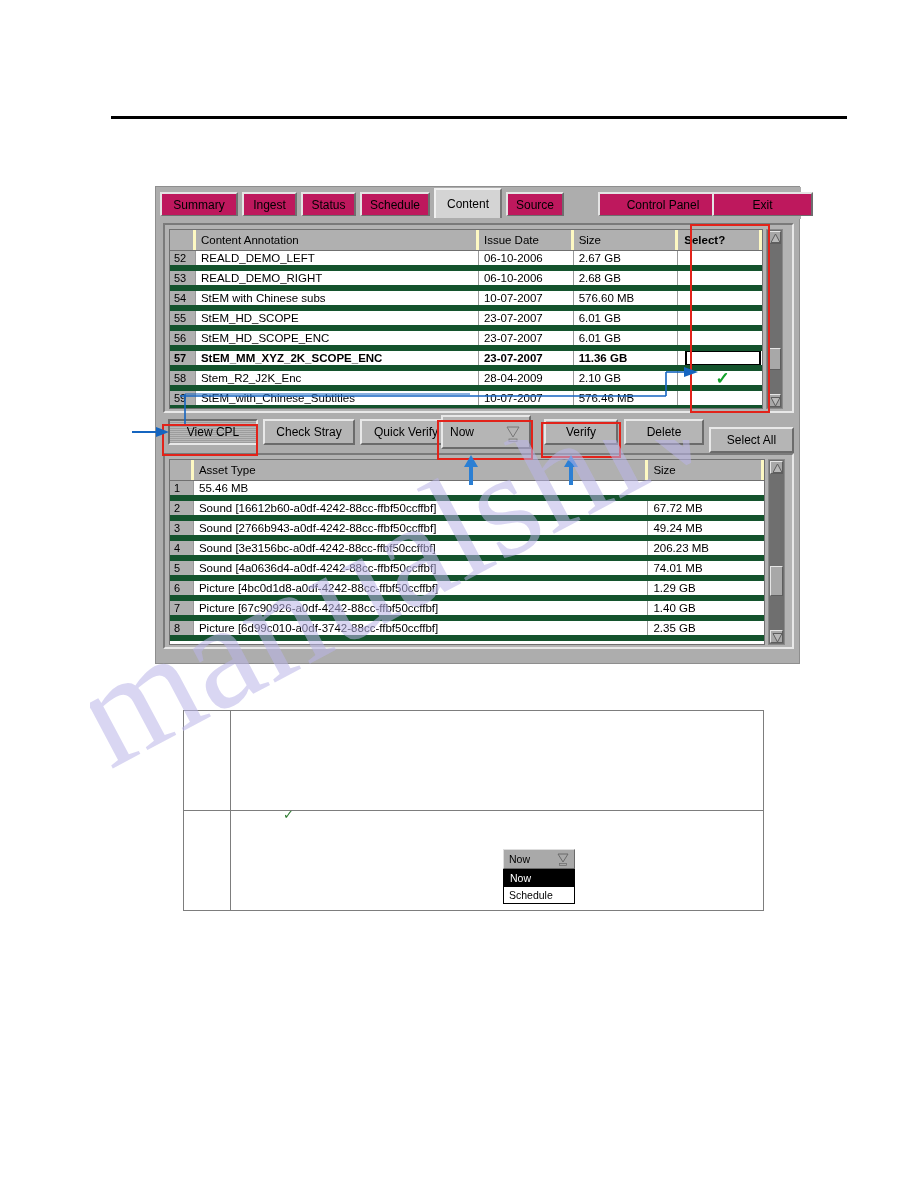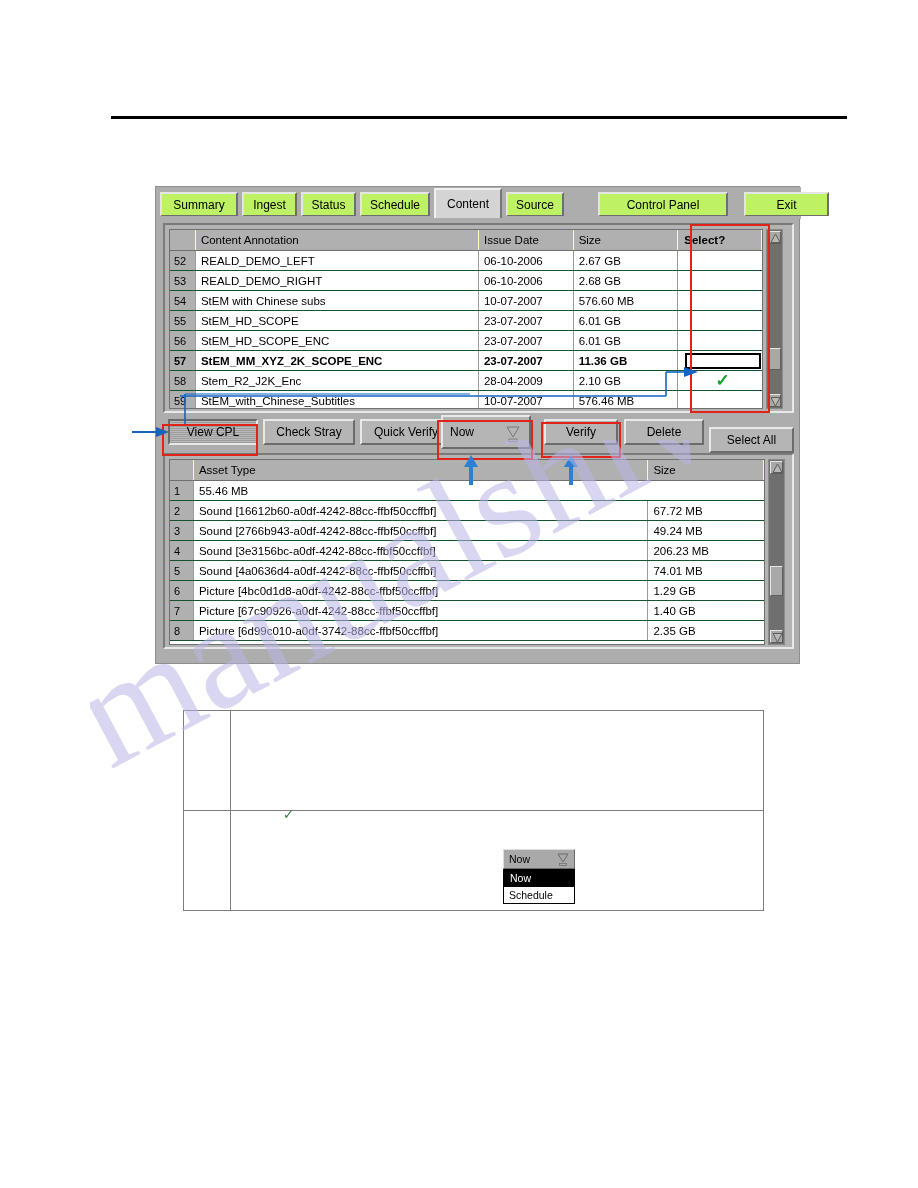--- a/index.html
+++ b/index.html
@@ -48,21 +48,21 @@
   .tabstrip {
     position: absolute;
     left: 0px; top: 0px;
     width: 645px; height: 32px;
     background: #adadad;
   }
   .tab {
     position: absolute;
     top: 5px;
     height: 24px;
-    background: #bef264;
+    background: #be185d;
     border-top: 2px solid #e4e4e4;
     border-left: 2px solid #e4e4e4;
     border-right: 2px solid #6e6e6e;
     border-bottom: 1px solid #6e6e6e;
     box-sizing: border-box;
     font-size: 12px;
     color: #000;
     display: flex;
     align-items: center;
     justify-content: center;
@@ -94,21 +94,21 @@
     position: absolute;
     background: #ffffff;
     overflow: hidden;
     box-sizing: border-box;
     border: 1px solid #707070;
   }
   .grid-row {
     display: flex;
     height: 20px;
     box-sizing: border-box;
-    border-bottom: 1px solid #14532d;
+    border-bottom: 6px solid #14532d;
     align-items: stretch;
   }
   .grid-row.header {
     background: #b0b0b0;
     height: 21px;
     border-bottom: 1px solid #707070;
   }
   .cell {
     box-sizing: border-box;
     border-right: 1px solid #9a9a9a;
@@ -117,21 +117,21 @@
     display: flex;
     align-items: center;
     padding-left: 5px;
     background: #ffffff;
     overflow: hidden;
     white-space: nowrap;
   }
   .grid-row.header .cell {
     background: #b0b0b0;
     font-size: 11.5px;
-    border-right: 1px solid #fef9c3;
+    border-right: 3px solid #fef9c3;
   }
   .cell.idx {
     background: #b0b0b0;
     justify-content: flex-start;
     padding-left: 4px;
     font-size: 11px;
   }
   .grid-row.selected .cell { font-weight: bold; }
 
   
@@ -335,21 +335,21 @@
       <div class="tab active" style="left:278px; width:68px;">
           <span>Content</span>
         </div>
       <div class="tab" style="left:350px; width:58px;">
           <span>Source</span>
         </div>
 
       <div class="tab" style="left:442px; width:130px;">
           <span>Control Panel</span>
         </div>
-      <div class="tab" style="left:588px; width:85px;text-align:center;">
+      <div class="tab" style="left:556px; width:101px;text-align:center;">
           <span>Exit</span>
         </div>
     </div>
 
     <div class="panel" style="left:7px; top:36px; width:631px; height:190px;">
 
       <div class="grid" id="content-grid" style="left:4px; top:4px; width:594px; height:180px;">
           <div class="grid-row header">
             <div class="cell c-idx"></div>
             <div class="cell c-annot">Content Annotation</div>

